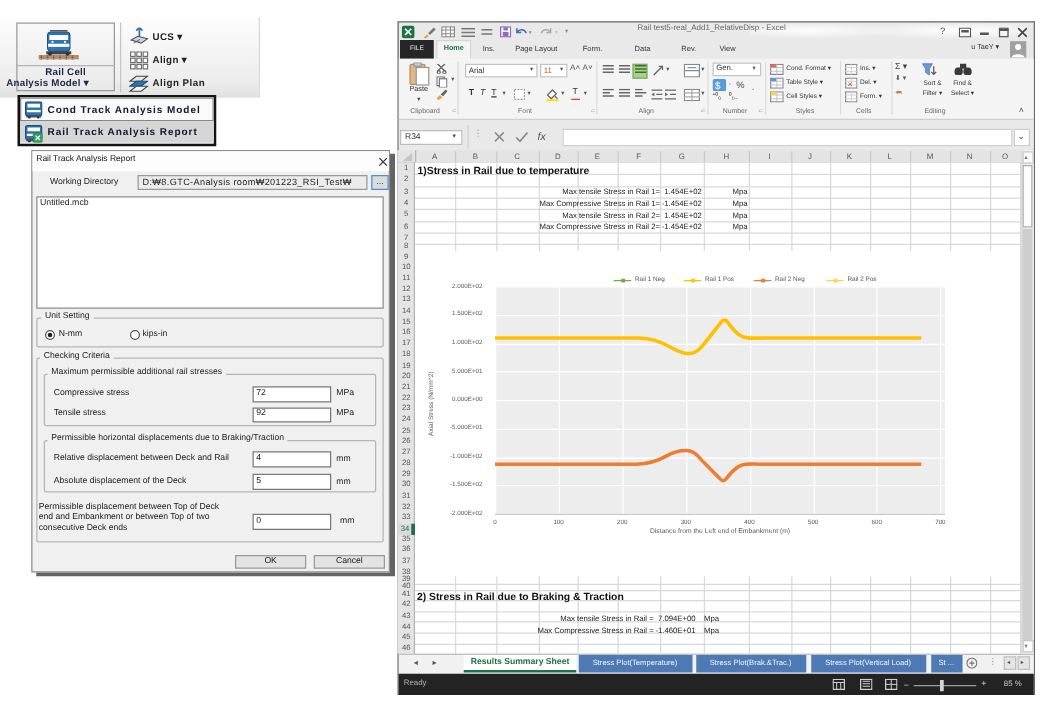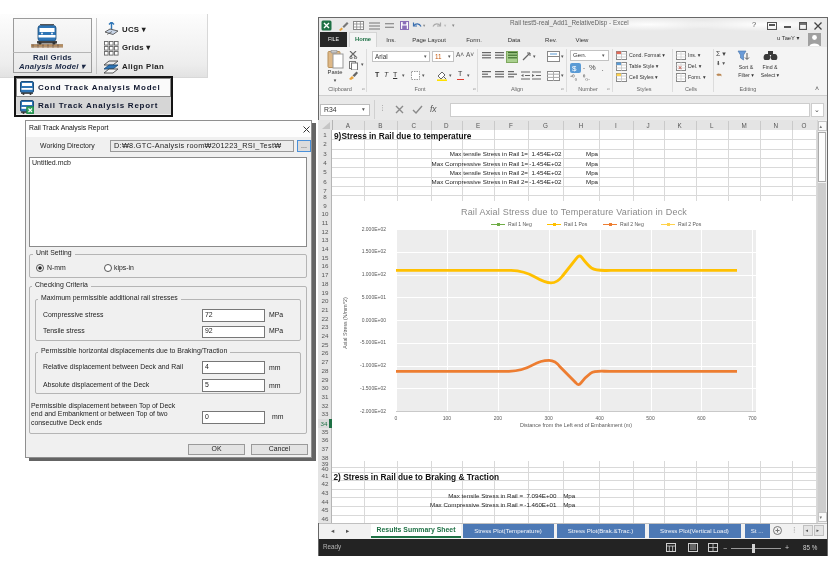--- a/index.html
+++ b/index.html
@@ -391,42 +391,41 @@
 <div style="position:absolute;left:663.5px;top:461px;width:0.8px;height:62px;background:#d9d9d9;"></div>
 <div style="position:absolute;left:695.5px;top:130px;width:0.8px;height:70.5px;background:#d9d9d9;"></div>
 <div style="position:absolute;left:695.5px;top:461px;width:0.8px;height:62px;background:#d9d9d9;"></div>
 <div style="position:absolute;left:728px;top:130px;width:0.8px;height:70.5px;background:#d9d9d9;"></div>
 <div style="position:absolute;left:728px;top:461px;width:0.8px;height:62px;background:#d9d9d9;"></div>
 <div style="position:absolute;left:760px;top:130px;width:0.8px;height:70.5px;background:#d9d9d9;"></div>
 <div style="position:absolute;left:760px;top:461px;width:0.8px;height:62px;background:#d9d9d9;"></div>
 <div style="position:absolute;left:791.5px;top:130px;width:0.8px;height:70.5px;background:#d9d9d9;"></div>
 <div style="position:absolute;left:791.5px;top:461px;width:0.8px;height:62px;background:#d9d9d9;"></div>
 <div style="position:absolute;left:816px;top:130px;width:0.8px;height:393px;background:#d9d9d9;"></div>
-<div style="position:absolute;left:334px;top:131.5px;font-size:8.3px;color:#111;font-weight:bold;white-space:nowrap;line-height:1;">9)Stress in Rail due to temperature</div>
+<div style="position:absolute;left:334px;top:131.5px;font-size:8.3px;color:#111;font-weight:bold;white-space:nowrap;line-height:1;">1)Stress in Rail due to temperature</div>
 <div style="position:absolute;right:309px;top:151.2px;font-size:6.2px;color:#222;font-weight:normal;white-space:nowrap;line-height:1;">Max tensile Stress in Rail 1=</div>
 <div style="position:absolute;right:275.5px;top:151.2px;font-size:6.2px;color:#222;font-weight:normal;white-space:nowrap;line-height:1;">1.454E+02</div>
 <div style="position:absolute;left:586px;top:151.2px;font-size:6.2px;color:#222;font-weight:normal;white-space:nowrap;line-height:1;">Mpa</div>
 <div style="position:absolute;right:309px;top:160.6px;font-size:6.2px;color:#222;font-weight:normal;white-space:nowrap;line-height:1;">Max Compressive Stress in Rail 1=</div>
 <div style="position:absolute;right:275.5px;top:160.6px;font-size:6.2px;color:#222;font-weight:normal;white-space:nowrap;line-height:1;">-1.454E+02</div>
 <div style="position:absolute;left:586px;top:160.6px;font-size:6.2px;color:#222;font-weight:normal;white-space:nowrap;line-height:1;">Mpa</div>
 <div style="position:absolute;right:309px;top:169.6px;font-size:6.2px;color:#222;font-weight:normal;white-space:nowrap;line-height:1;">Max tensile Stress in Rail 2=</div>
 <div style="position:absolute;right:275.5px;top:169.6px;font-size:6.2px;color:#222;font-weight:normal;white-space:nowrap;line-height:1;">1.454E+02</div>
 <div style="position:absolute;left:586px;top:169.6px;font-size:6.2px;color:#222;font-weight:normal;white-space:nowrap;line-height:1;">Mpa</div>
 <div style="position:absolute;right:309px;top:178.6px;font-size:6.2px;color:#222;font-weight:normal;white-space:nowrap;line-height:1;">Max Compressive Stress in Rail 2=</div>
 <div style="position:absolute;right:275.5px;top:178.6px;font-size:6.2px;color:#222;font-weight:normal;white-space:nowrap;line-height:1;">-1.454E+02</div>
 <div style="position:absolute;left:586px;top:178.6px;font-size:6.2px;color:#222;font-weight:normal;white-space:nowrap;line-height:1;">Mpa</div>
 <div style="position:absolute;left:333.5px;top:473px;font-size:8.3px;color:#111;font-weight:bold;white-space:nowrap;line-height:1;">2) Stress in Rail due to Braking &amp; Traction</div>
 <div style="position:absolute;right:314px;top:492.8px;font-size:6.2px;color:#222;font-weight:normal;white-space:nowrap;line-height:1;">Max tensile Stress in Rail =</div>
 <div style="position:absolute;right:280.5px;top:492.8px;font-size:6.2px;color:#222;font-weight:normal;white-space:nowrap;line-height:1;">7.094E+00</div>
 <div style="position:absolute;left:561.5px;top:492.8px;font-size:6.2px;color:#222;font-weight:normal;white-space:nowrap;line-height:1;">&nbsp;Mpa</div>
 <div style="position:absolute;right:314px;top:501.8px;font-size:6.2px;color:#222;font-weight:normal;white-space:nowrap;line-height:1;">Max Compressive Stress in Rail =</div>
 <div style="position:absolute;right:280.5px;top:501.8px;font-size:6.2px;color:#222;font-weight:normal;white-space:nowrap;line-height:1;">-1.460E+01</div>
 <div style="position:absolute;left:561.5px;top:501.8px;font-size:6.2px;color:#222;font-weight:normal;white-space:nowrap;line-height:1;">&nbsp;Mpa</div>
 <div style="position:absolute;left:333px;top:200.5px;width:479px;height:260.5px;background:#fff;"></div>
-<div style="position:absolute;left:574px;top:207.5px;transform:translateX(-50%);font-size:9px;color:#8a8a8a;font-weight:normal;white-space:nowrap;line-height:1;letter-spacing:0.2px;">Rail Axial Stress due to Temperature Variation in Deck</div>
 <div style="position:absolute;left:491px;top:224.2px;width:14px;height:0.9px;background:#70ad47;"></div>
 <div style="position:absolute;left:496.5px;top:223px;width:3.2px;height:3.2px;background:#70ad47;"></div>
 <div style="position:absolute;left:508px;top:221.8px;font-size:5.1px;color:#595959;font-weight:normal;white-space:nowrap;line-height:1;">Rail 1 Neg</div>
 <div style="position:absolute;left:547px;top:224.2px;width:14px;height:0.9px;background:#ffc000;"></div>
 <div style="position:absolute;left:552.5px;top:223px;width:3.2px;height:3.2px;background:#ffc000;"></div>
 <div style="position:absolute;left:564px;top:221.8px;font-size:5.1px;color:#595959;font-weight:normal;white-space:nowrap;line-height:1;">Rail 1 Pos</div>
 <div style="position:absolute;left:603px;top:224.2px;width:14px;height:0.9px;background:#ed7d31;"></div>
 <div style="position:absolute;left:608.5px;top:223px;width:3.2px;height:3.2px;background:#ed7d31;"></div>
 <div style="position:absolute;left:620px;top:221.8px;font-size:5.1px;color:#595959;font-weight:normal;white-space:nowrap;line-height:1;">Rail 2 Neg</div>
 <div style="position:absolute;left:661px;top:224.2px;width:14px;height:0.9px;background:#ffd24c;"></div>
@@ -532,41 +531,41 @@
       <rect x="8.5" y="12" width="17" height="2.5" fill="#fff"></rect>
       <circle cx="12" cy="10.5" r="0.9" fill="#fff"></circle>
       <circle cx="22" cy="10.5" r="0.9" fill="#fff"></circle>
       <rect x="7" y="18" width="20" height="2.5" fill="#444"></rect>
       <rect x="1" y="21" width="32" height="3.5" fill="#c08a4e"></rect>
       <path d="M3 21 V24.5 M8 21 V24.5 M13 21 V24.5 M18 21 V24.5 M23 21 V24.5 M28 21 V24.5" stroke="#7a5230" stroke-width="1.2"></path>
       <path d="M1 21.8 H33 M1 23.8 H33" stroke="#999" stroke-width="0.7"></path>
       <circle cx="10" cy="20" r="1.6" fill="#333"></circle>
       <circle cx="24" cy="20" r="1.6" fill="#333"></circle>
     </svg>
-<div style="position:absolute;left:52.5px;top:54px;transform:translateX(-50%);font-size:7.8px;color:#1a2744;font-weight:600;white-space:nowrap;line-height:1;letter-spacing:0.2px;">Rail Grids</div>
-<div style="position:absolute;left:52px;top:63px;transform:translateX(-50%);font-size:7.8px;color:#1a2744;font-weight:600;white-space:nowrap;line-height:1;letter-spacing:0.2px;font-style:italic;">Analysis Model ▾</div>
+<div style="position:absolute;left:52.5px;top:54px;transform:translateX(-50%);font-size:7.8px;color:#1a2744;font-weight:600;white-space:nowrap;line-height:1;letter-spacing:0.2px;">Rail Cell</div>
+<div style="position:absolute;left:38px;top:63px;transform:translateX(-50%);font-size:7.8px;color:#1a2744;font-weight:600;white-space:nowrap;line-height:1;letter-spacing:0.2px;">Analysis Model ▾</div>
 <div style="position:absolute;left:96px;top:18px;width:1px;height:56px;background:#c5c5c5;"></div>
 <svg style="position:absolute;left:104px;top:22px" width="15" height="15" viewBox="0 0 15 15">
       <path d="M7.5 0 L7.5 8 M5 2.5 L7.5 0 L10 2.5" fill="none" stroke="#2e75b6" stroke-width="1.4"></path>
       <path d="M1 10 L6 7 L14 9 L9 12.5 Z" fill="#c9d6e8" stroke="#555" stroke-width="0.9"></path>
       <path d="M3 12.5 L8 9.5" stroke="#555" stroke-width="0.7"></path>
     </svg>
 <div style="position:absolute;left:122px;top:25.5px;font-size:7.8px;color:#222;font-weight:600;white-space:nowrap;line-height:1;letter-spacing:0.3px;">UCS ▾</div>
 <svg style="position:absolute;left:104px;top:41px" width="15" height="15" viewBox="0 0 15 15">
       <rect x="0.5" y="0.5" width="3.6" height="3.6" fill="#fff" stroke="#666" stroke-width="0.9"></rect>
       <rect x="5.5" y="0.5" width="3.6" height="3.6" fill="#fff" stroke="#666" stroke-width="0.9"></rect>
       <rect x="10.5" y="0.5" width="3.6" height="3.6" fill="#fff" stroke="#666" stroke-width="0.9"></rect>
       <rect x="0.5" y="5.5" width="3.6" height="3.6" fill="#fff" stroke="#666" stroke-width="0.9"></rect>
       <rect x="5.5" y="5.5" width="3.6" height="3.6" fill="#fff" stroke="#666" stroke-width="0.9"></rect>
       <rect x="10.5" y="5.5" width="3.6" height="3.6" fill="#fff" stroke="#666" stroke-width="0.9"></rect>
       <rect x="0.5" y="10.5" width="3.6" height="3.6" fill="#fff" stroke="#666" stroke-width="0.9"></rect>
       <rect x="5.5" y="10.5" width="3.6" height="3.6" fill="#fff" stroke="#666" stroke-width="0.9"></rect>
       <rect x="10.5" y="10.5" width="3.6" height="3.6" fill="#fff" stroke="#666" stroke-width="0.9"></rect>
     </svg>
-<div style="position:absolute;left:122px;top:44px;font-size:7.8px;color:#222;font-weight:600;white-space:nowrap;line-height:1;letter-spacing:0.3px;">Grids ▾</div>
+<div style="position:absolute;left:122px;top:44px;font-size:7.8px;color:#222;font-weight:600;white-space:nowrap;line-height:1;letter-spacing:0.3px;">Align ▾</div>
 <svg style="position:absolute;left:103px;top:59.5px" width="16" height="14" viewBox="0 0 16 14">
       <path d="M1 5 L6 1 L15 1 L10 5 Z" fill="#e8e8e8" stroke="#444" stroke-width="0.9"></path>
       <path d="M1 9 L6 5 L15 5 L10 9 Z" fill="#2e75b6" stroke="#1f4e79" stroke-width="0.9"></path>
       <path d="M1 13 L6 9 L15 9 L10 13 Z" fill="#f5f5f5" stroke="#444" stroke-width="0.9"></path>
     </svg>
 <div style="position:absolute;left:122px;top:62.5px;font-size:7.8px;color:#222;font-weight:600;white-space:nowrap;line-height:1;letter-spacing:0.4px;">Align Plan</div>
 <div style="position:absolute;left:14px;top:76px;width:159px;height:40.5px;background:#f0f0f0;border:2px solid #141414;"></div>
 <div style="position:absolute;left:16px;top:78px;width:155px;height:19.2px;background:#fafafa;border:1px solid #888;"></div>
 <div style="position:absolute;left:16px;top:97.2px;width:155px;height:17.3px;background:#d6d6d6;"></div>
 <svg style="position:absolute;left:20px;top:81px" width="14" height="14" viewBox="0 0 14 14">

